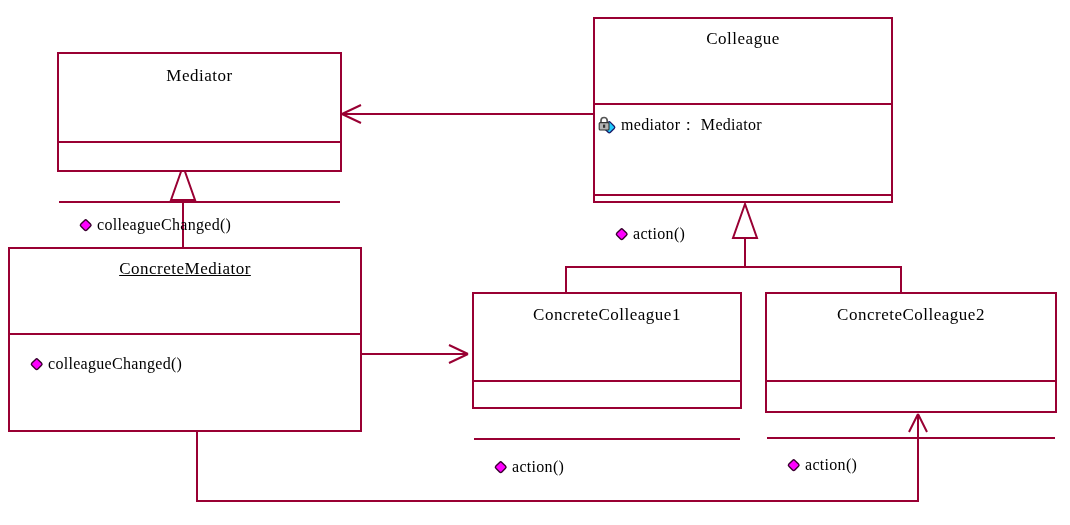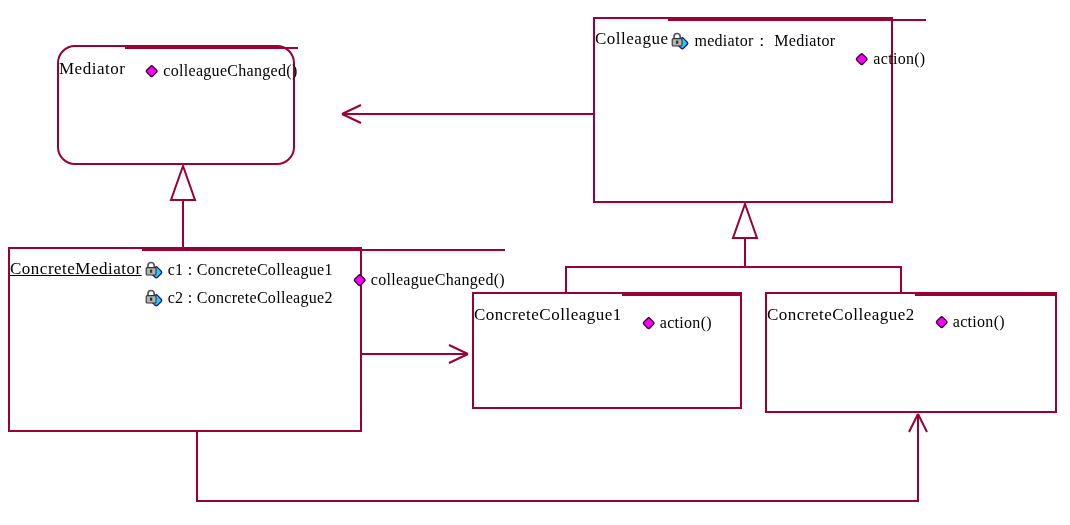--- a/index.html
+++ b/index.html
@@ -4,21 +4,21 @@
 <style>
   html,body { margin:0; padding:0; background:#ffffff; }
   .canvas {
     position:relative; width:1070px; height:525px; background:#ffffff;
     font-family:"Liberation Serif","DejaVu Serif",serif; color:#000;
     overflow:hidden;
   }
   .connector-layer { position:absolute; left:0; top:0; width:1070px; height:525px; }
   .class-box {
     position:absolute; background:#ffffff; border:2px solid #990033;
-    box-sizing:border-box; display:flex; flex-direction:row;
+    box-sizing:border-box; display:flex; flex-direction:column;gap:44px;
   }
   .class-title {
     display:flex; align-items:center; justify-content:center;
     font-size:17px; letter-spacing:0.5px; flex:0 0 auto;
   }
   .compartment { border-top:2px solid #990033; box-sizing:border-box; flex:0 0 auto; }
   .compartment.grow { flex:1 1 auto; }
   .member {
     display:flex; align-items:center; gap:2px;
     font-size:16px; letter-spacing:0.3px; padding-left:18px; height:28px;
@@ -45,21 +45,21 @@
     <line x1="566" y1="266" x2="566" y2="292"></line>
     <line x1="901" y1="266" x2="901" y2="292"></line>
 
     <line x1="362" y1="354" x2="467" y2="354"></line>
     <path d="M468 354 L449 345 M468 354 L449 363"></path>
 
     <polyline points="197,432 197,501 918,501 918,416"></polyline>
     <path d="M918 414 L909 432 M918 414 L927 432"></path>
   </svg>
 
-  <div class="class-box" style="left:57px; top:45px; width:238px; height:120px;border-radius:18px;">
+  <div class="class-box" style="left:57px; top:52px; width:285px; height:120px;">
     <div class="class-title" style="height:43px;">Mediator</div>
     <div class="compartment" style="height:16px;"></div>
     <div class="compartment grow" style="padding-top:8px;">
       <div class="member">
         <svg class="icon" width="18" height="17" viewBox="0 0 18 17">
           <rect x="4.5" y="4" width="8.4" height="8.4" rx="1.6" fill="#ff00ff" stroke="#3a0030" stroke-width="1.4" transform="rotate(45 8.7 8.2)"></rect>
         </svg>
         <span>colleagueChanged()</span>
       </div>
     </div>
@@ -83,40 +83,20 @@
         <svg class="icon" width="18" height="17" viewBox="0 0 18 17">
           <rect x="4.5" y="4" width="8.4" height="8.4" rx="1.6" fill="#ff00ff" stroke="#3a0030" stroke-width="1.4" transform="rotate(45 8.7 8.2)"></rect>
         </svg>
         <span>action()</span>
       </div>
     </div>
   </div>
 
   <div class="class-box" style="left:8px; top:247px; width:354px; height:185px;">
     <div class="class-title" style="height:40px;text-decoration:underline;">ConcreteMediator</div>
-    <div class="compartment" style="height:82px; padding-top:5px;">
-      <div class="member" style="padding-left:2px;">
-        <svg class="icon" width="22" height="20" viewBox="0 0 22 20">
-          <rect x="8" y="8" width="8.6" height="8.6" rx="1.6" fill="#22ccff" stroke="#1a1a66" stroke-width="1.3" transform="rotate(45 12.3 12.3)"></rect>
-          <path d="M4 8 V5.6 a3.1 3.1 0 0 1 6.2 0 V8" fill="none" stroke="#555555" stroke-width="1.7"></path>
-          <rect x="2.2" y="7.6" width="9.8" height="7.4" rx="1" fill="#b3b3b3" stroke="#333333" stroke-width="1.1"></rect>
-          <rect x="6" y="9.6" width="2.2" height="3.2" fill="#333333"></rect>
-        </svg>
-        <span>c1 : ConcreteColleague1</span>
-      </div>
-      <div class="member" style="padding-left:2px;">
-        <svg class="icon" width="22" height="20" viewBox="0 0 22 20">
-          <rect x="8" y="8" width="8.6" height="8.6" rx="1.6" fill="#22ccff" stroke="#1a1a66" stroke-width="1.3" transform="rotate(45 12.3 12.3)"></rect>
-          <path d="M4 8 V5.6 a3.1 3.1 0 0 1 6.2 0 V8" fill="none" stroke="#555555" stroke-width="1.7"></path>
-          <rect x="2.2" y="7.6" width="9.8" height="7.4" rx="1" fill="#b3b3b3" stroke="#333333" stroke-width="1.1"></rect>
-          <rect x="6" y="9.6" width="2.2" height="3.2" fill="#333333"></rect>
-        </svg>
-        <span>c2 : ConcreteColleague2</span>
-      </div>
-    </div>
     <div class="compartment grow" style="padding-top:15px;">
       <div class="member">
         <svg class="icon" width="18" height="17" viewBox="0 0 18 17">
           <rect x="4.5" y="4" width="8.4" height="8.4" rx="1.6" fill="#ff00ff" stroke="#3a0030" stroke-width="1.4" transform="rotate(45 8.7 8.2)"></rect>
         </svg>
         <span>colleagueChanged()</span>
       </div>
     </div>
   </div>
 
@@ -126,21 +106,21 @@
     <div class="compartment grow" style="padding-top:13px;">
       <div class="member">
         <svg class="icon" width="18" height="17" viewBox="0 0 18 17">
           <rect x="4.5" y="4" width="8.4" height="8.4" rx="1.6" fill="#ff00ff" stroke="#3a0030" stroke-width="1.4" transform="rotate(45 8.7 8.2)"></rect>
         </svg>
         <span>action()</span>
       </div>
     </div>
   </div>
 
-  <div class="class-box" style="left:765px; top:292px; width:292px; height:121px;justify-content:flex-end;">
+  <div class="class-box" style="left:765px; top:292px; width:292px; height:121px;">
     <div class="class-title" style="height:42px;">ConcreteColleague2</div>
     <div class="compartment" style="height:13px;"></div>
     <div class="compartment grow" style="padding-top:12px;">
       <div class="member">
         <svg class="icon" width="18" height="17" viewBox="0 0 18 17">
           <rect x="4.5" y="4" width="8.4" height="8.4" rx="1.6" fill="#ff00ff" stroke="#3a0030" stroke-width="1.4" transform="rotate(45 8.7 8.2)"></rect>
         </svg>
         <span>action()</span>
       </div>
     </div>

